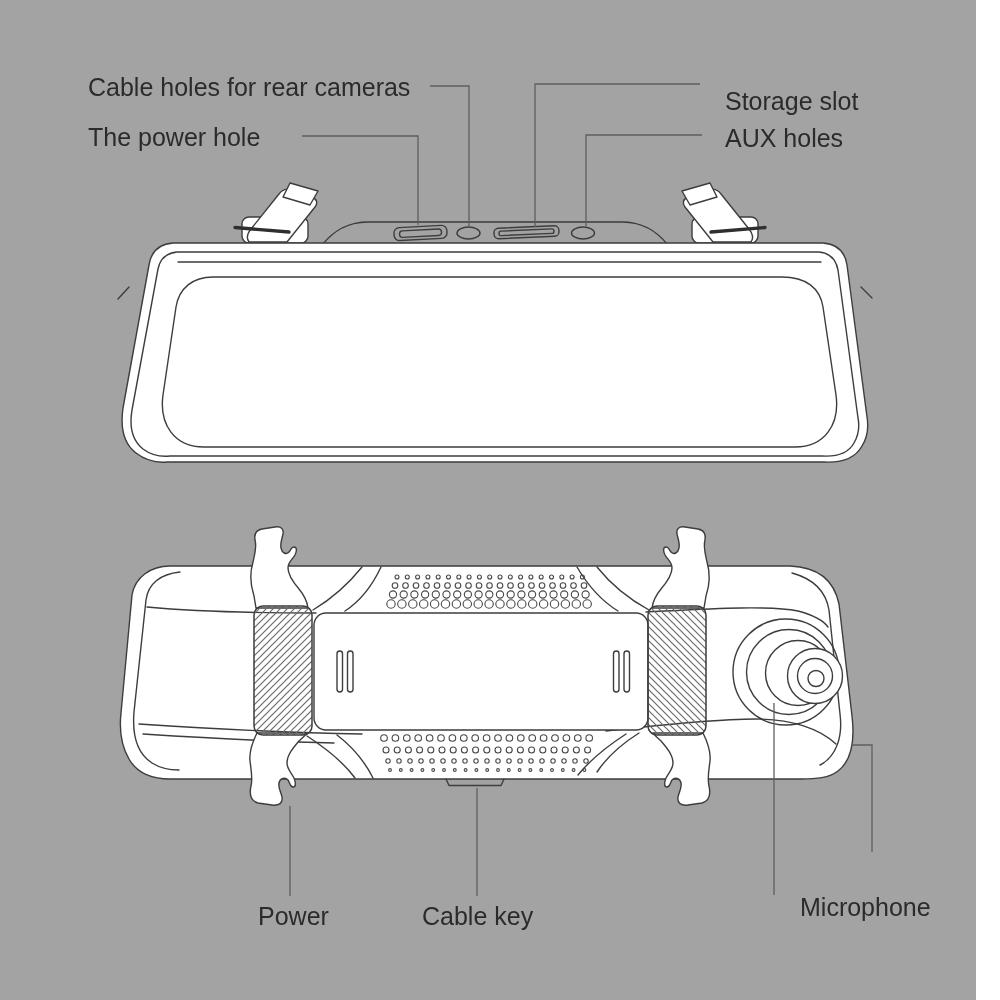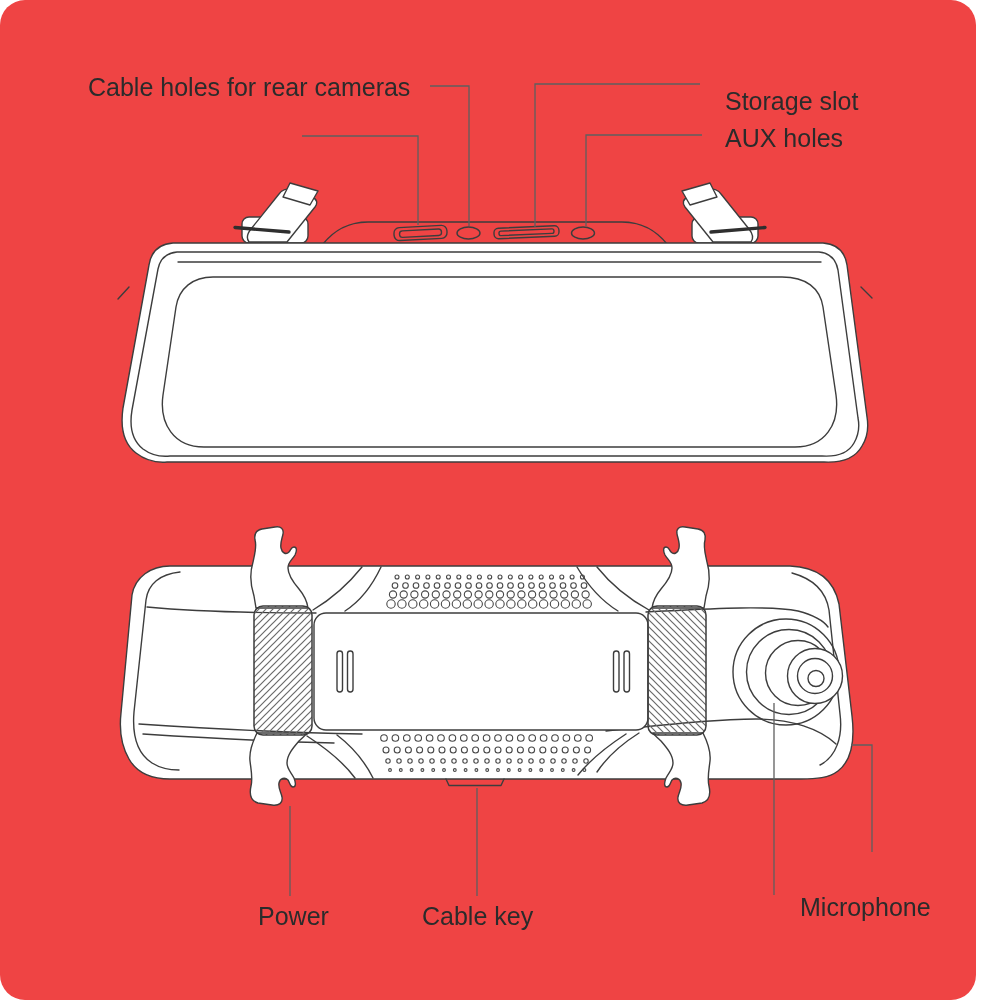--- a/index.html
+++ b/index.html
@@ -1,17 +1,17 @@
 <!DOCTYPE html>
 <html><head>
 <meta charset="utf-8">
 <style>
   html,body{margin:0;padding:0;background:#ffffff;}
-  #stage{position:relative;width:976px;height:1000px;background:#ef4444;overflow:hidden;
-         font-family:"Liberation Sans", sans-serif;border-radius:25px;}
+  #stage{position:relative;width:976px;height:1000px;background:#a3a3a3;overflow:hidden;
+         font-family:"Liberation Sans", sans-serif;}
   #art{position:absolute;left:0;top:0;}
   .lbl{position:absolute;font-size:25px;line-height:1.15;color:#2b2b2b;white-space:nowrap;
        font-family:"Liberation Sans", sans-serif;}
   
   .ln{fill:none;stroke:#3d3d3d;stroke-width:1.4;stroke-linecap:round;stroke-linejoin:round;}
   .fw{fill:#ffffff;stroke:#3d3d3d;stroke-width:1.4;stroke-linejoin:round;}
   .leader{fill:none;stroke:#5f5f5f;stroke-width:1.3;}
   .dots{fill:none;stroke:#474747;stroke-width:1.1;}
   .thick{stroke:#2f2f2f;stroke-width:3.4;stroke-linecap:round;}
 </style>
@@ -309,18 +309,19 @@
     <path class="leader" d="M 700 84 L 535 84 L 535 227"></path>
     <path class="leader" d="M 702 135 L 586 135 L 586 226"></path>
     <path class="leader" d="M 290 806 L 290 896"></path>
     <path class="leader" d="M 477 788 L 477 896"></path>
     <path class="leader" d="M 774 703 L 774 895"></path>
     <path class="leader" d="M 851 745 L 872 745 L 872 852"></path>
   </g>
 </svg>
 
   <div class="lbl" style="left:88px;top:73px">Cable holes for rear cameras</div>
+  <div class="lbl" style="left:88px;top:123px">The power hole</div>
   <div class="lbl" style="left:725px;top:87px">Storage slot</div>
   <div class="lbl" style="left:725px;top:124px">AUX holes</div>
   <div class="lbl" style="left:258px;top:902px">Power</div>
   <div class="lbl" style="left:422px;top:902px">Cable key</div>
   <div class="lbl" style="left:800px;top:893px">Microphone</div>
 </div>
 
 </body></html>

